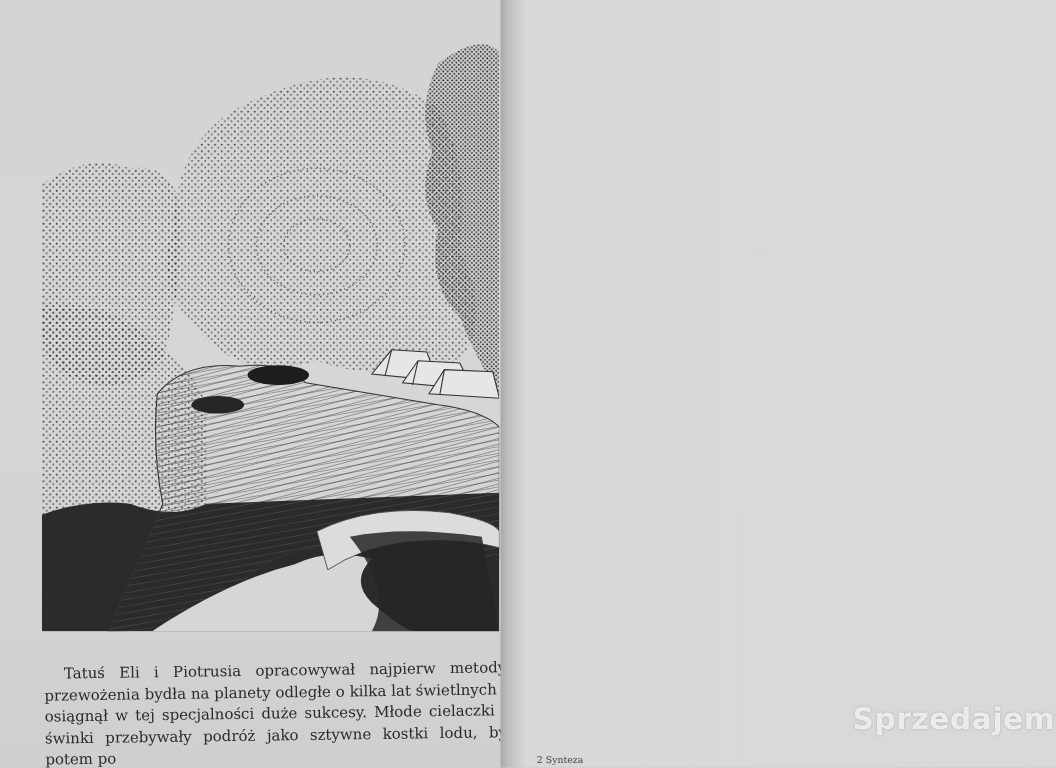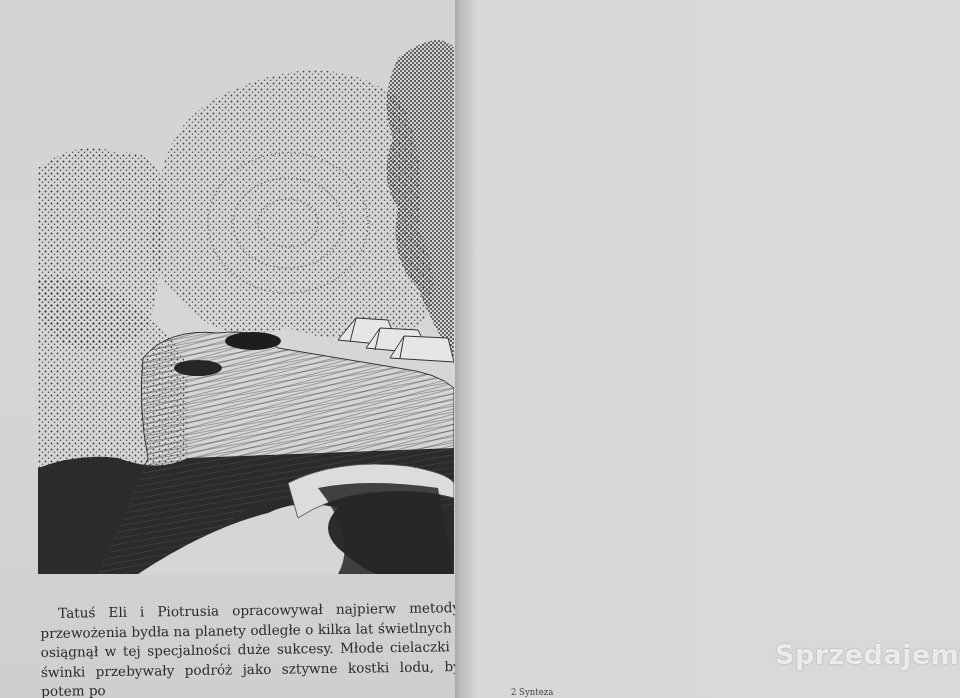--- a/index.html
+++ b/index.html
@@ -31,21 +31,21 @@
     .illustration svg { width: 100%; height: 100%; display: block; }
 
     .caption-text {
       position: absolute; left: 40px; top: 604px; width: 420px;
       font-size: 13.6px; line-height: 19.5px; text-align: justify;
       transform: rotate(-0.8deg); transform-origin: left top;
     }
     .caption-text p { margin: 0; text-indent: 18px; }
 
     .footer-signature {
-      position: absolute; left: 511px; top: 687px;
+      position: absolute; left: 488px; top: 687px;
       font-size: 8.5px; color: #444;
     }
 
     .watermark {
       position: absolute; left: 775px; top: 639px; z-index: 5;
       display: flex; align-items: flex-start;
     }
     .watermark-text {
       font-family: "DejaVu Sans", sans-serif; font-weight: bold;
       font-size: 27px; color: rgba(255,255,255,0.78);

